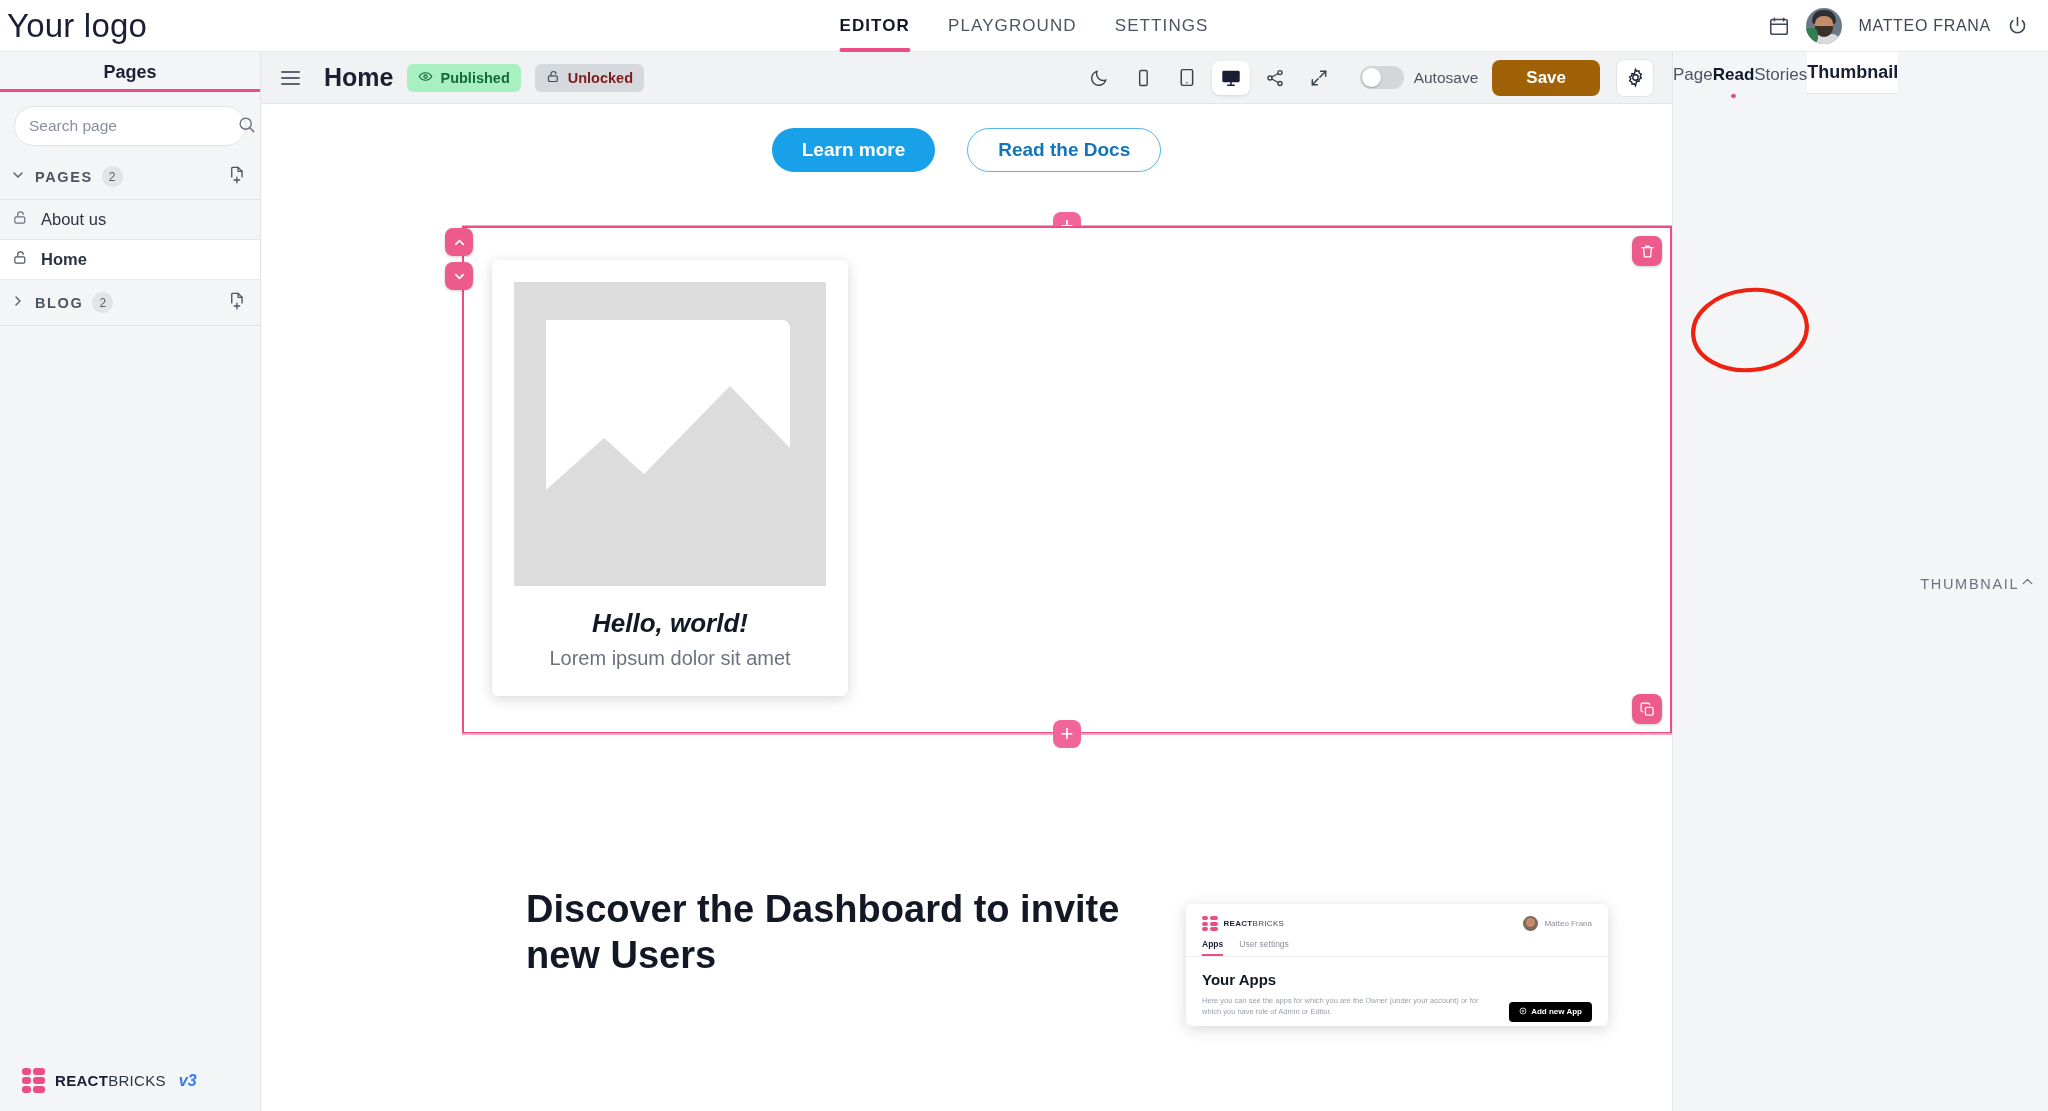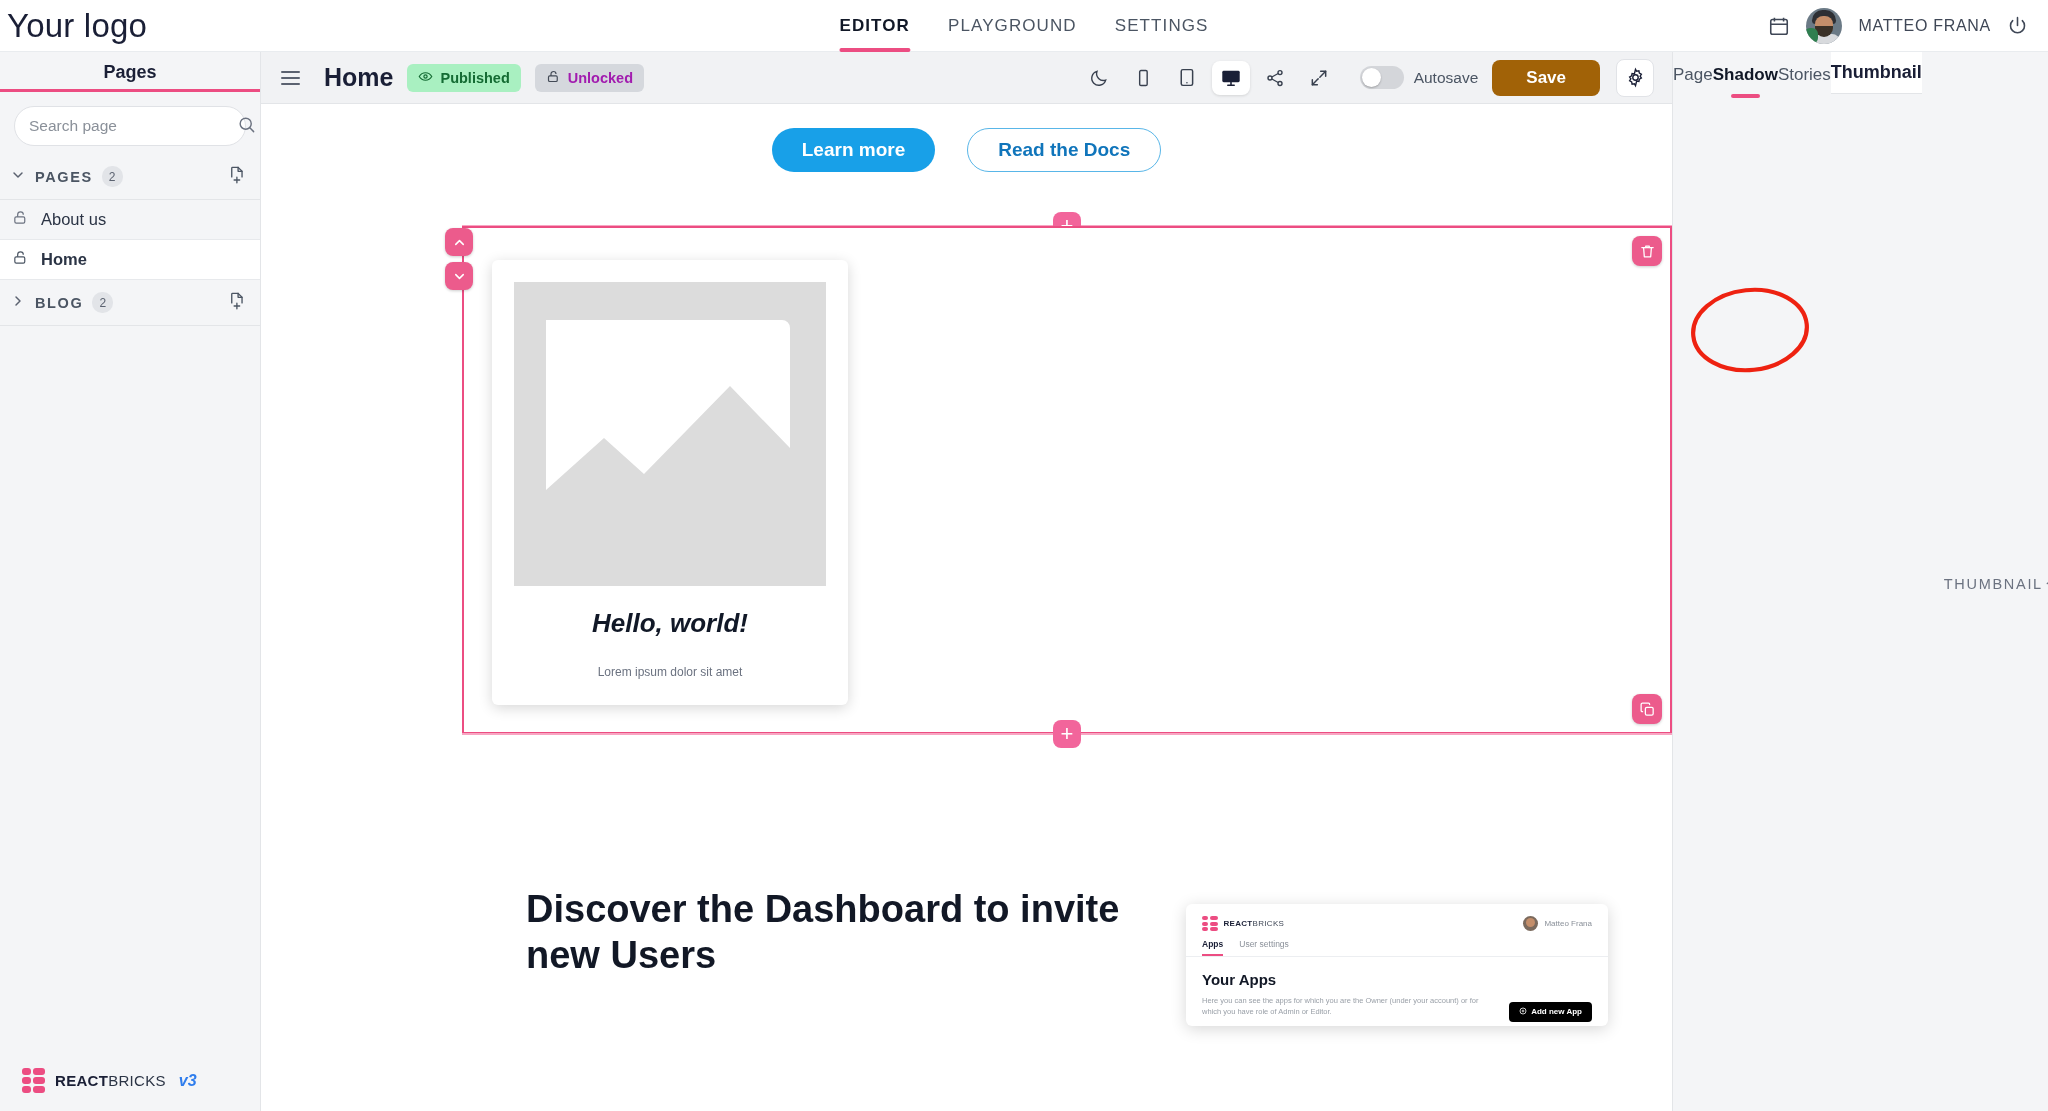--- a/index.html
+++ b/index.html
@@ -96,21 +96,21 @@
     padding: 0 18px 0 16px; gap: 14px; border-bottom: 1px solid #e3e5e8;
   }
   .hamburger { display: flex; flex-direction: column; gap: 4px; cursor: pointer; padding: 4px; }
   .hamburger i { display: block; width: 19px; height: 2px; background: #5b6270; border-radius: 1px; }
   .page-title { font-size: 25px; font-weight: 700; color: #1a1f36; margin-left: 6px; }
   .badge {
     display: inline-flex; align-items: center; gap: 7px; border-radius: 6px;
     padding: 5px 11px; font-size: 14.5px; font-weight: 600;
   }
   .badge.published { background: #a9f0c1; color: #146b33; }
-  .badge.locked { background: #d5d8dd; color: #a21caf; }
+  .badge.locked { background: #d5d8dd; color: #7f1d1d; }
   .toolbar-right { margin-left: auto; display: flex; align-items: center; gap: 6px; }
   .view-btn {
     width: 38px; height: 34px; display: flex; align-items: center; justify-content: center;
     border-radius: 8px; cursor: pointer; color: #39414f;
   }
   .view-btn.active { background: #ffffff; box-shadow: 0 1px 3px rgba(0,0,0,.12); }
   .toggle-row { display: flex; align-items: center; gap: 10px; margin-left: 16px; }
   .toggle {
     width: 44px; height: 23px; border-radius: 12px; background: #d4d6da; position: relative; cursor: pointer;
   }
@@ -145,21 +145,21 @@
     border: 2px solid #ec4d82; background: #fff;
   }
   .card {
     position: absolute; left: 28px; top: 32px; width: 356px; background: #fff;
     border-radius: 6px; box-shadow: 0 3px 14px rgba(0,0,0,.16); padding: 22px 22px 26px 22px;
   }
   .card-image {
     height: 304px; background: #dcdcdc; position: relative; overflow: hidden;
   }
   .card-title { text-align: center; font-size: 26px; font-weight: 700; color: #111827; margin-top: 22px; font-style: italic; }
-  .card-sub { text-align: center; font-size: 12px; color: #6b7280; margin-top: 26px; }
+  .card-sub { text-align: center; font-size: 20px; color: #6b7280; margin-top: 8px; }
 
   .move-btns { position: absolute; left: -19px; top: 0; display: flex; flex-direction: column; gap: 6px; }
   .pink-btn {
     background: #ec5b8c; color: #fff; border-radius: 8px; width: 28px; height: 28px;
     display: flex; align-items: center; justify-content: center; cursor: pointer;
     box-shadow: 0 1px 3px rgba(0,0,0,.2);
   }
   .pink-btn.lg { width: 30px; height: 30px; }
   .del-btn { position: absolute; right: 8px; top: 8px; }
   .dup-btn { position: absolute; right: 8px; bottom: 8px; }
@@ -549,21 +549,21 @@
             </div>
           </div>
         </div>
 
       </div>
     </div>
 
     <div class="right-panel">
       <div class="rp-tabs">
         <div class="rp-tab">Page</div>
-        <div class="rp-tab active">Shadow</div>
+        <div class="rp-tab active">Read</div>
         <div class="rp-tab">Stories</div>
       </div>
       <div class="sep-line"></div>
       <div class="rp-title">Thumbnail</div>
 
       <div class="rp-section">
         <span class="rp-section-label">THUMBNAIL</span>
         <span class="chev">
           <svg width="17" height="17" viewBox="0 0 24 24" fill="none" stroke="#6b7280" stroke-width="1.9" stroke-linecap="round" stroke-linejoin="round">
               <path d="M6 15l6-6 6 6"></path>

